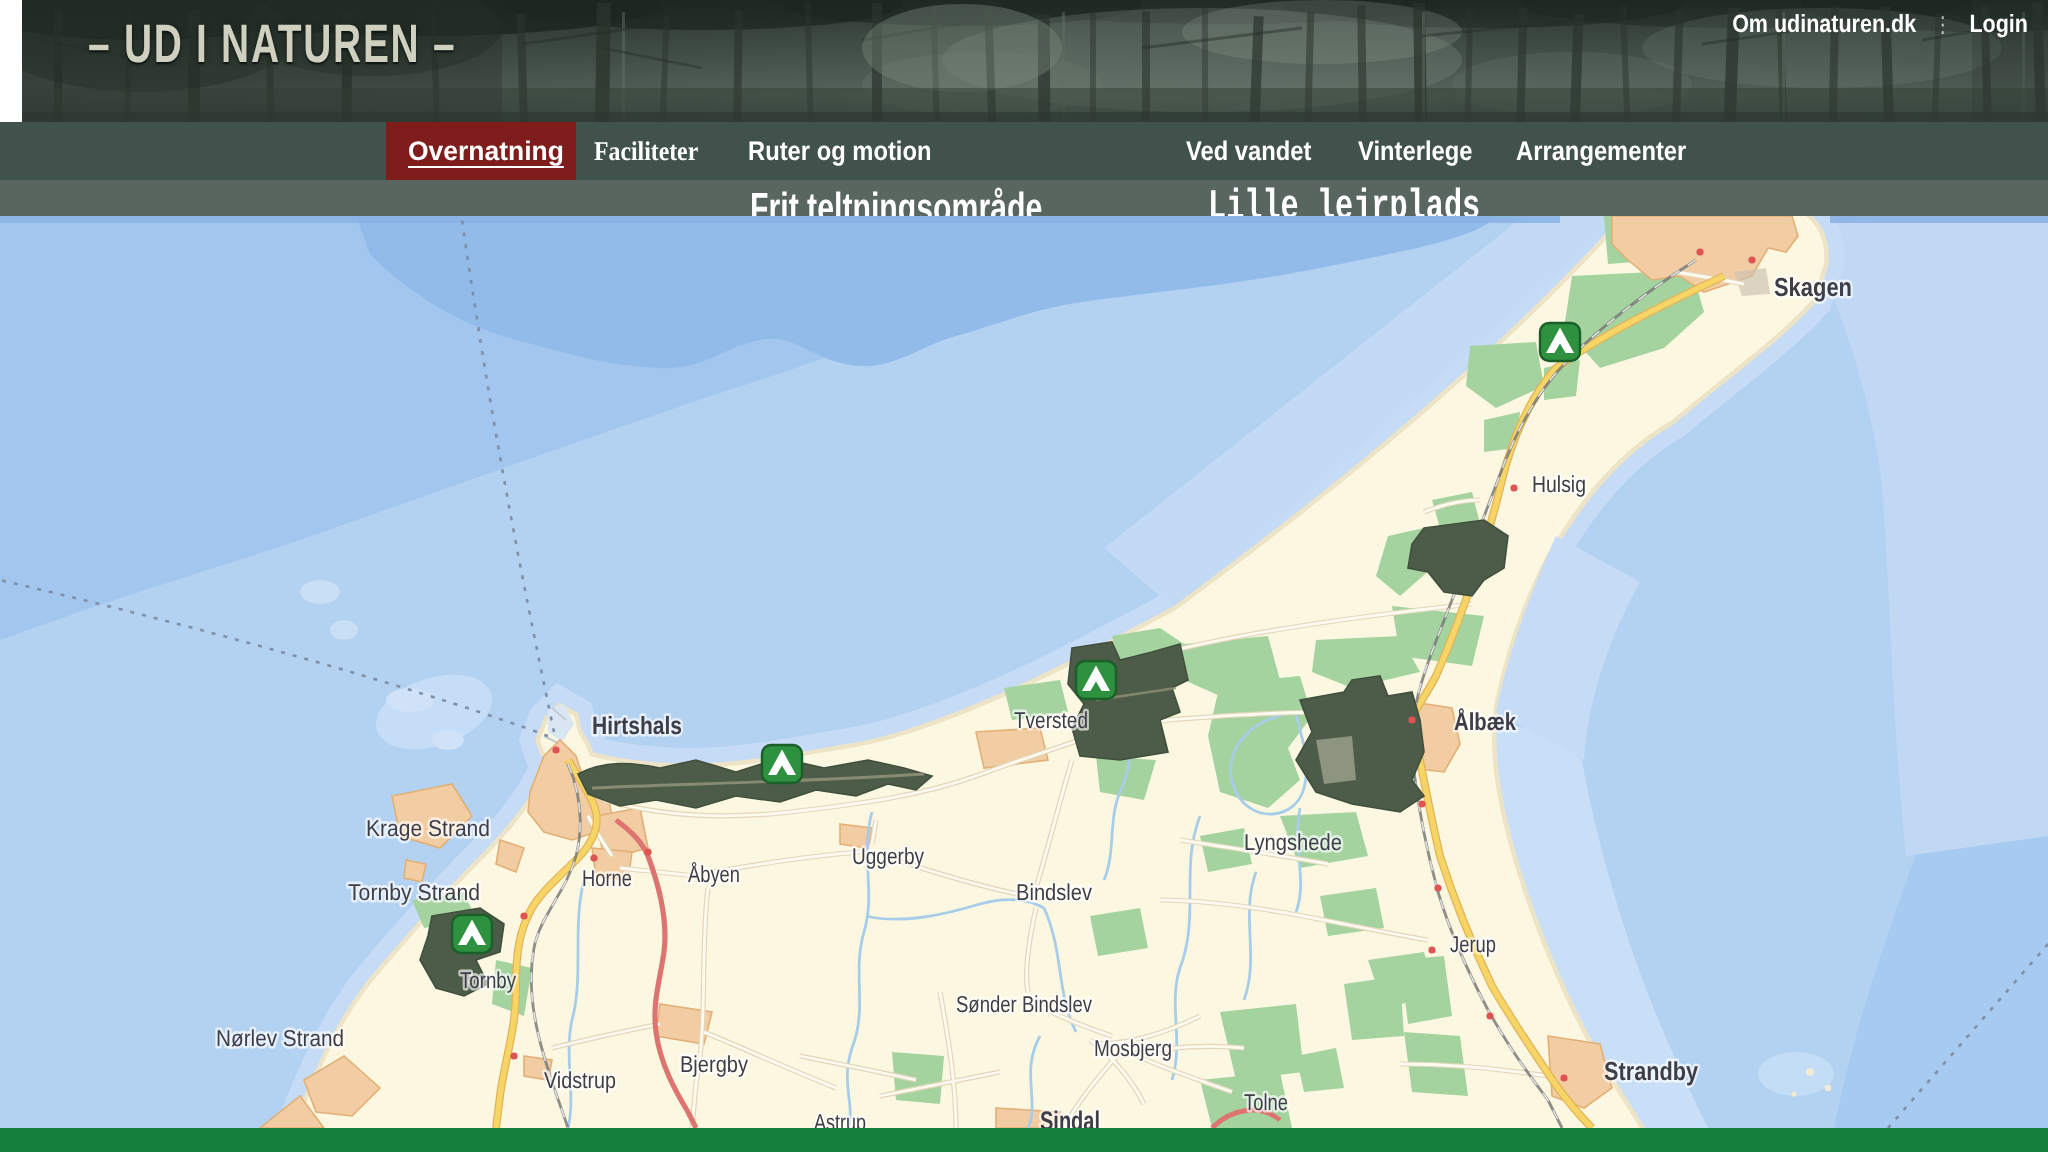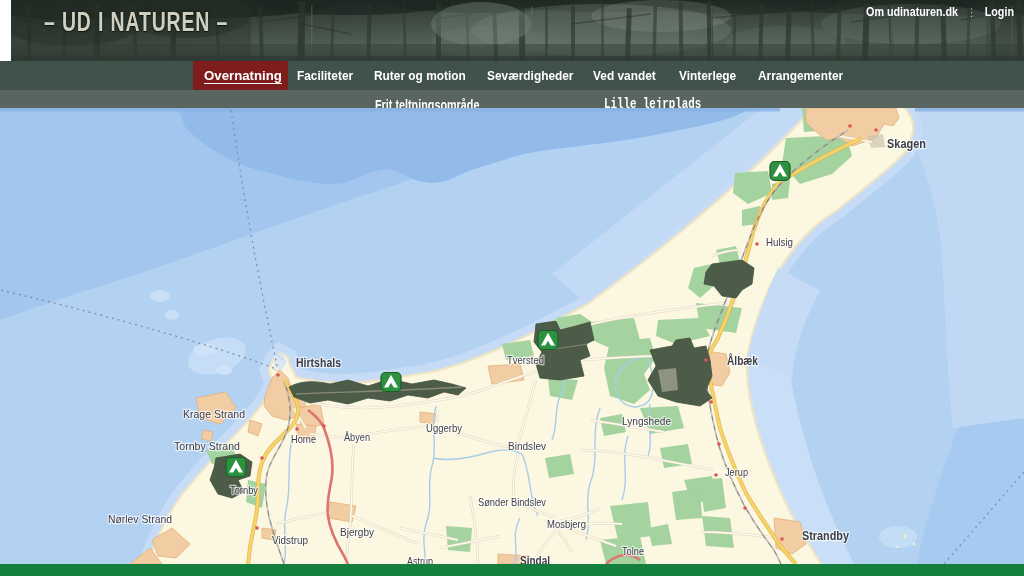--- a/index.html
+++ b/index.html
@@ -10,21 +10,21 @@
   #logo{position:absolute;left:33px;top:7px;font-weight:bold;font-size:27px;letter-spacing:1.2px;
     color:#cfd0bf;white-space:nowrap;transform:scaleX(0.72);transform-origin:0 0;
     text-shadow:0 1px 1px rgba(12,19,14,.9),0 0 4px rgba(12,19,14,.45);}
   #toplinks{position:absolute;right:21px;top:5px;font-size:12.5px;font-weight:bold;color:#fff;transform:scaleX(0.86);transform-origin:100% 50%;}
   #toplinks .sep{display:inline-block;margin:0 10px;color:#b9c4bb;font-weight:normal;font-size:11px;letter-spacing:0;}
   #nav1{position:absolute;left:0;top:61px;width:1024px;height:29px;background:#41514c;}
   #nav1 .it{position:absolute;top:0;height:29px;line-height:30px;font-size:13.5px;font-weight:bold;color:#fff;white-space:nowrap;}
   #nav1 .it>span{display:inline-block;transform:scaleX(0.88);transform-origin:0 50%;}
   #nav1 .active{background:#7f1d1d;}
   #nav2{position:absolute;left:0;top:90px;width:1024px;height:30px;background:linear-gradient(180deg,#58665f 0,#58665f 28px,#4c5952 30px);}
-  #nav2 .it{position:absolute;top:0;height:30px;line-height:30px;font-size:15px;font-weight:bold;color:#fff;white-space:nowrap;}
+  #nav2 .it{position:absolute;top:0;height:30px;line-height:30px;font-size:21px;font-weight:bold;color:#fff;white-space:nowrap;}
   #nav2 .it>span{display:inline-block;transform:scaleX(0.72);transform-origin:0 50%;}
   .und{text-decoration:underline;text-underline-offset:3px;}
   #map{position:absolute;left:0;top:108px;width:1024px;height:537px;background:#15803d;}
 </style>
 </head>
 <body>
 <div id="page">
   <div id="hdr">
     <svg id="trees" width="1024" height="61" style="position:absolute;left:0;top:0">
         <g fill="#1d2721">
@@ -102,23 +102,22 @@
 <rect x="975" y="0" width="49" height="61" fill="#2b3530" opacity="0.28"></rect>
 <rect x="0" y="0" width="240" height="61" fill="#222c25" opacity="0.3"></rect>
 <rect x="0" y="44" width="1024" height="17" fill="#323d34" opacity="0.5"></rect>
 <rect x="0" y="56" width="1024" height="5" fill="#2c3730" opacity="0.6"></rect>
       </svg>
     <div id="logo">– UD I NATUREN –</div>
     <div id="toplinks">Om udinaturen.dk<span class="sep">⋮</span>Login</div>
   </div>
   <div id="nav1">
     <div class="it active" style="left:193px;width:95px;"><span class="und" style="margin-left:11px;transform:scaleX(0.98);">Overnatning</span></div>
-    <div class="it" style="left:297px;"><span>Faciliteter</span></div>
+    <div class="it" style="left:297px;font-family:Liberation Serif, serif;"><span>Faciliteter</span></div>
     <div class="it" style="left:374px;"><span>Ruter og motion</span></div>
-    <div class="it" style="left:487px;"><span>Seværdigheder</span></div>
     <div class="it" style="left:593px;"><span>Ved vandet</span></div>
     <div class="it" style="left:679px;text-align:center;"><span>Vinterlege</span></div>
     <div class="it" style="left:758px;"><span>Arrangementer</span></div>
   </div>
   <div id="nav2">
     <div class="it" style="left:375px;"><span class="und">Frit teltningsområde</span></div>
     <div class="it" style="left:604px;font-family:Liberation Mono, monospace;"><span>Lille lejrplads</span></div>
   </div>
   <div id="map"><svg width="1024" height="456" viewBox="0 120 1024 456" xmlns="http://www.w3.org/2000/svg" font-family="Liberation Sans, sans-serif">
 <rect x="0" y="120" width="1024" height="456" fill="#a3c6ee"></rect>

